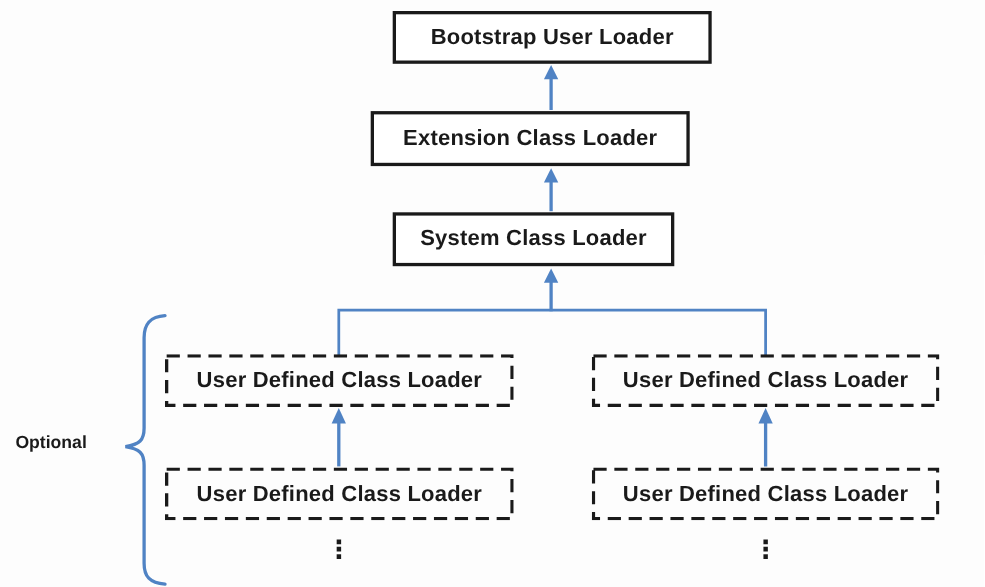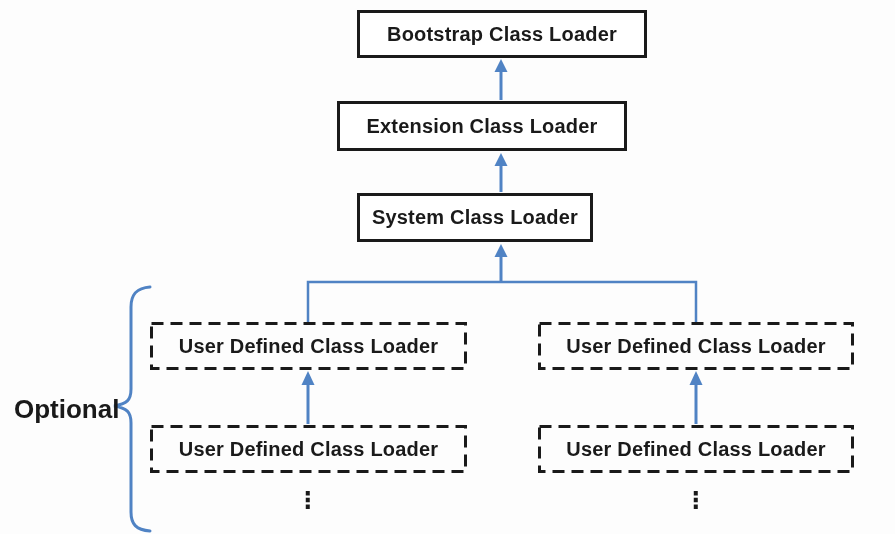--- a/index.html
+++ b/index.html
@@ -47,21 +47,21 @@
     stroke-dasharray: 12 7;
   }
   .node .node-label { position: relative; z-index: 1; }
   .optional {
     position: absolute;
     left: 14px;
     top: 394px;
     width: 96px;
     color: #1a1a1a;
     font-weight: bold;
-    font-size: 26px;
+    font-size: 16px;
     text-align: left;
   }
   .ellipsis {
     position: absolute;
     width: 24px;
     top: 487px;
     text-align: center;
     color: #1a1a1a;
     font-family: "DejaVu Sans", sans-serif;
     font-weight: bold;
@@ -103,28 +103,28 @@
       <polygon class="blue-fill" points="301.5,385 314.5,385 308,371"></polygon>
     </g>
 
     <g>
       <line class="blue-stroke" stroke-width="3" x1="696" y1="424" x2="696" y2="383"></line>
       <polygon class="blue-fill" points="689.5,385 702.5,385 696,371"></polygon>
     </g>
   </svg>
 
   <div class="node solid" style="left:357px; top:10px; width:290px; height:48px;">
-    <span class="node-label">Bootstrap Class Loader</span>
+    <span class="node-label">Bootstrap User Loader</span>
   </div>
 
   <div class="node solid" style="left:337px; top:101px; width:290px; height:50px;">
     <span class="node-label">Extension Class Loader</span>
   </div>
 
-  <div class="node solid" style="left:357px; top:193px; width:236px; height:49px;">
+  <div class="node solid" style="left:357px; top:193px; width:256px; height:49px;">
     <span class="node-label">System Class Loader</span>
   </div>
 
   <div class="node dashed" style="left:150px; top:322px; width:317px; height:48px;">
     <svg class="dash-border" viewBox="0 0 317 48" preserveAspectRatio="none">
       <rect x="1.5" y="1.5" width="314" height="45"></rect>
     </svg>
     <span class="node-label">User Defined Class Loader</span>
   </div>
 

